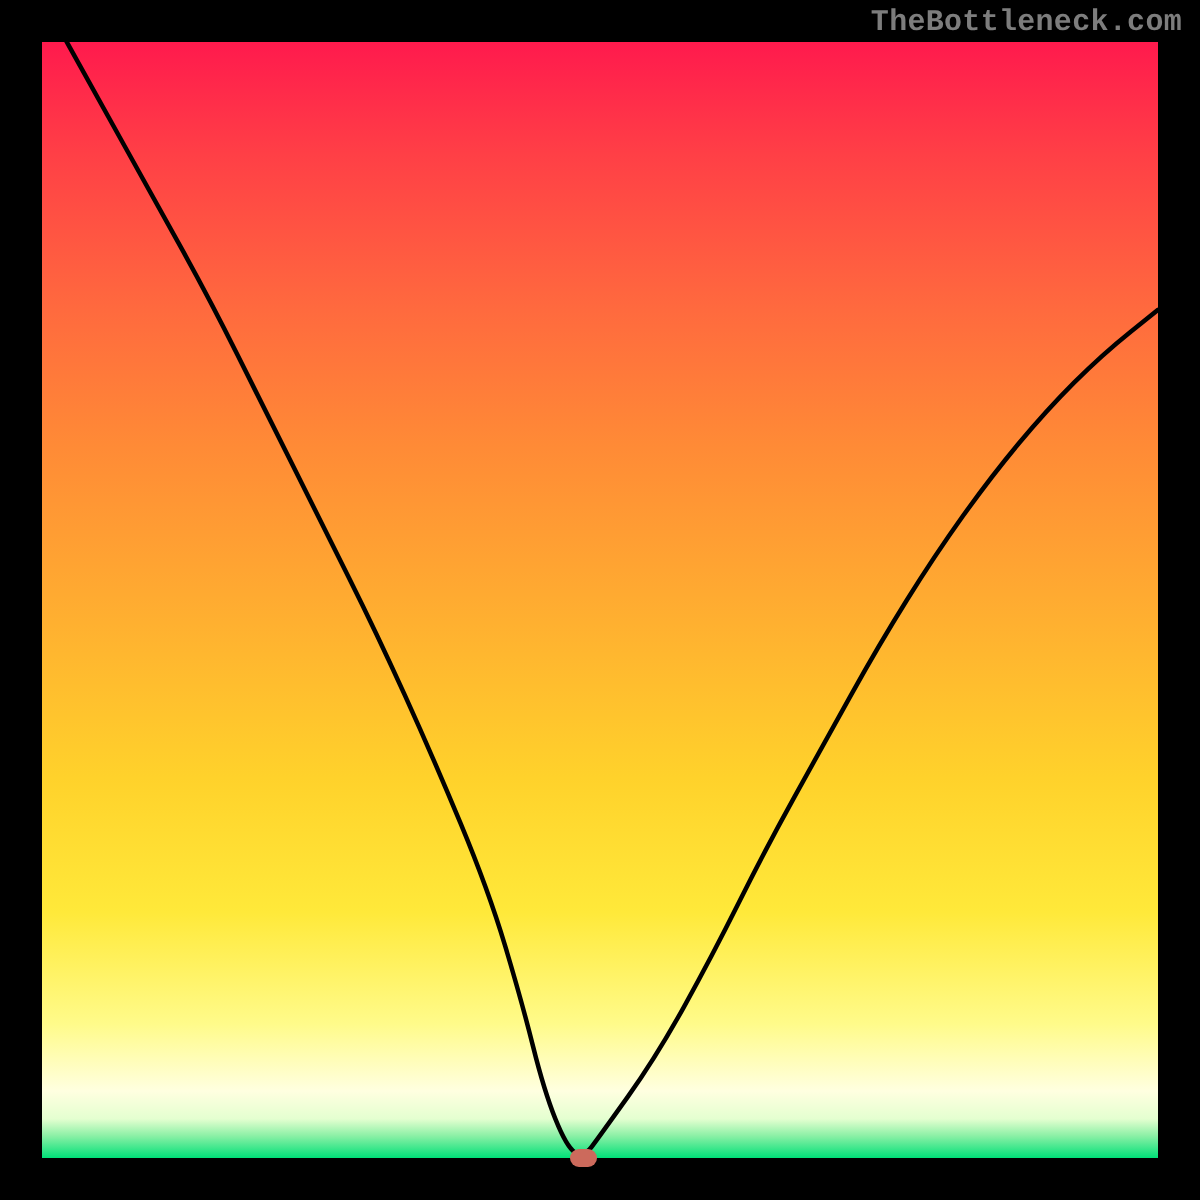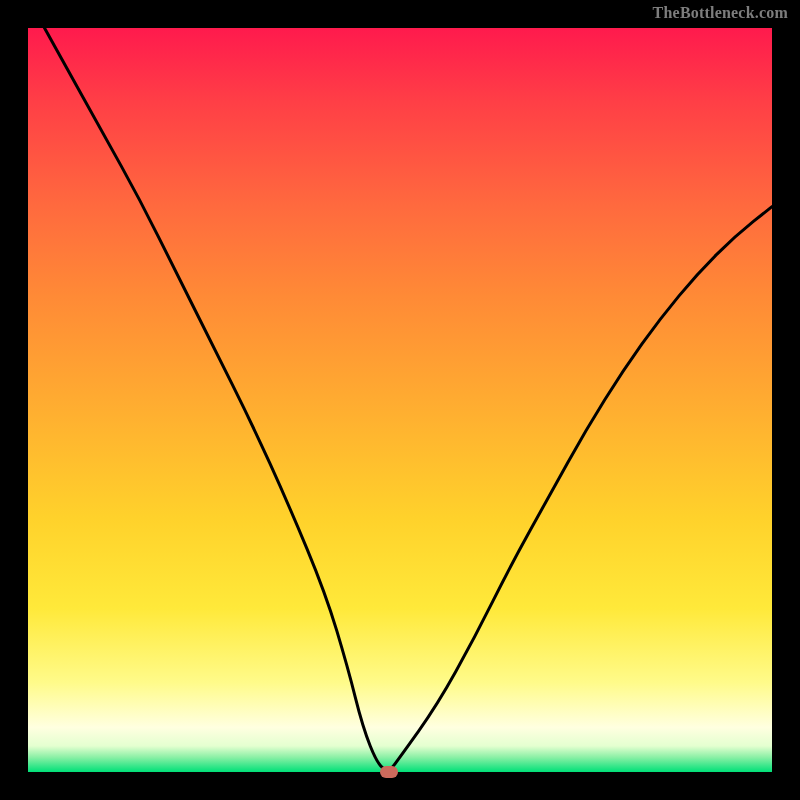--- a/index.html
+++ b/index.html
@@ -36,22 +36,22 @@
       #ffffe0 94%,
       #e4ffd0 96.5%,
       #8cf0a6 98%,
       #00e078 100%
     );
   }
   .watermark {
     position: absolute;
     top: 4px;
     right: 12px;
-    font-family: Liberation Serif, serif;
-    font-size: 16px;
+    font-family: Liberation Mono, monospace;
+    font-size: 20px;
     font-weight: 600;
     color: #7d7d7d;
     letter-spacing: 0.2px;
   }
   svg.curve {
     position: absolute;
     top: 0;
     left: 0;
     width: 744px;
     height: 744px;

